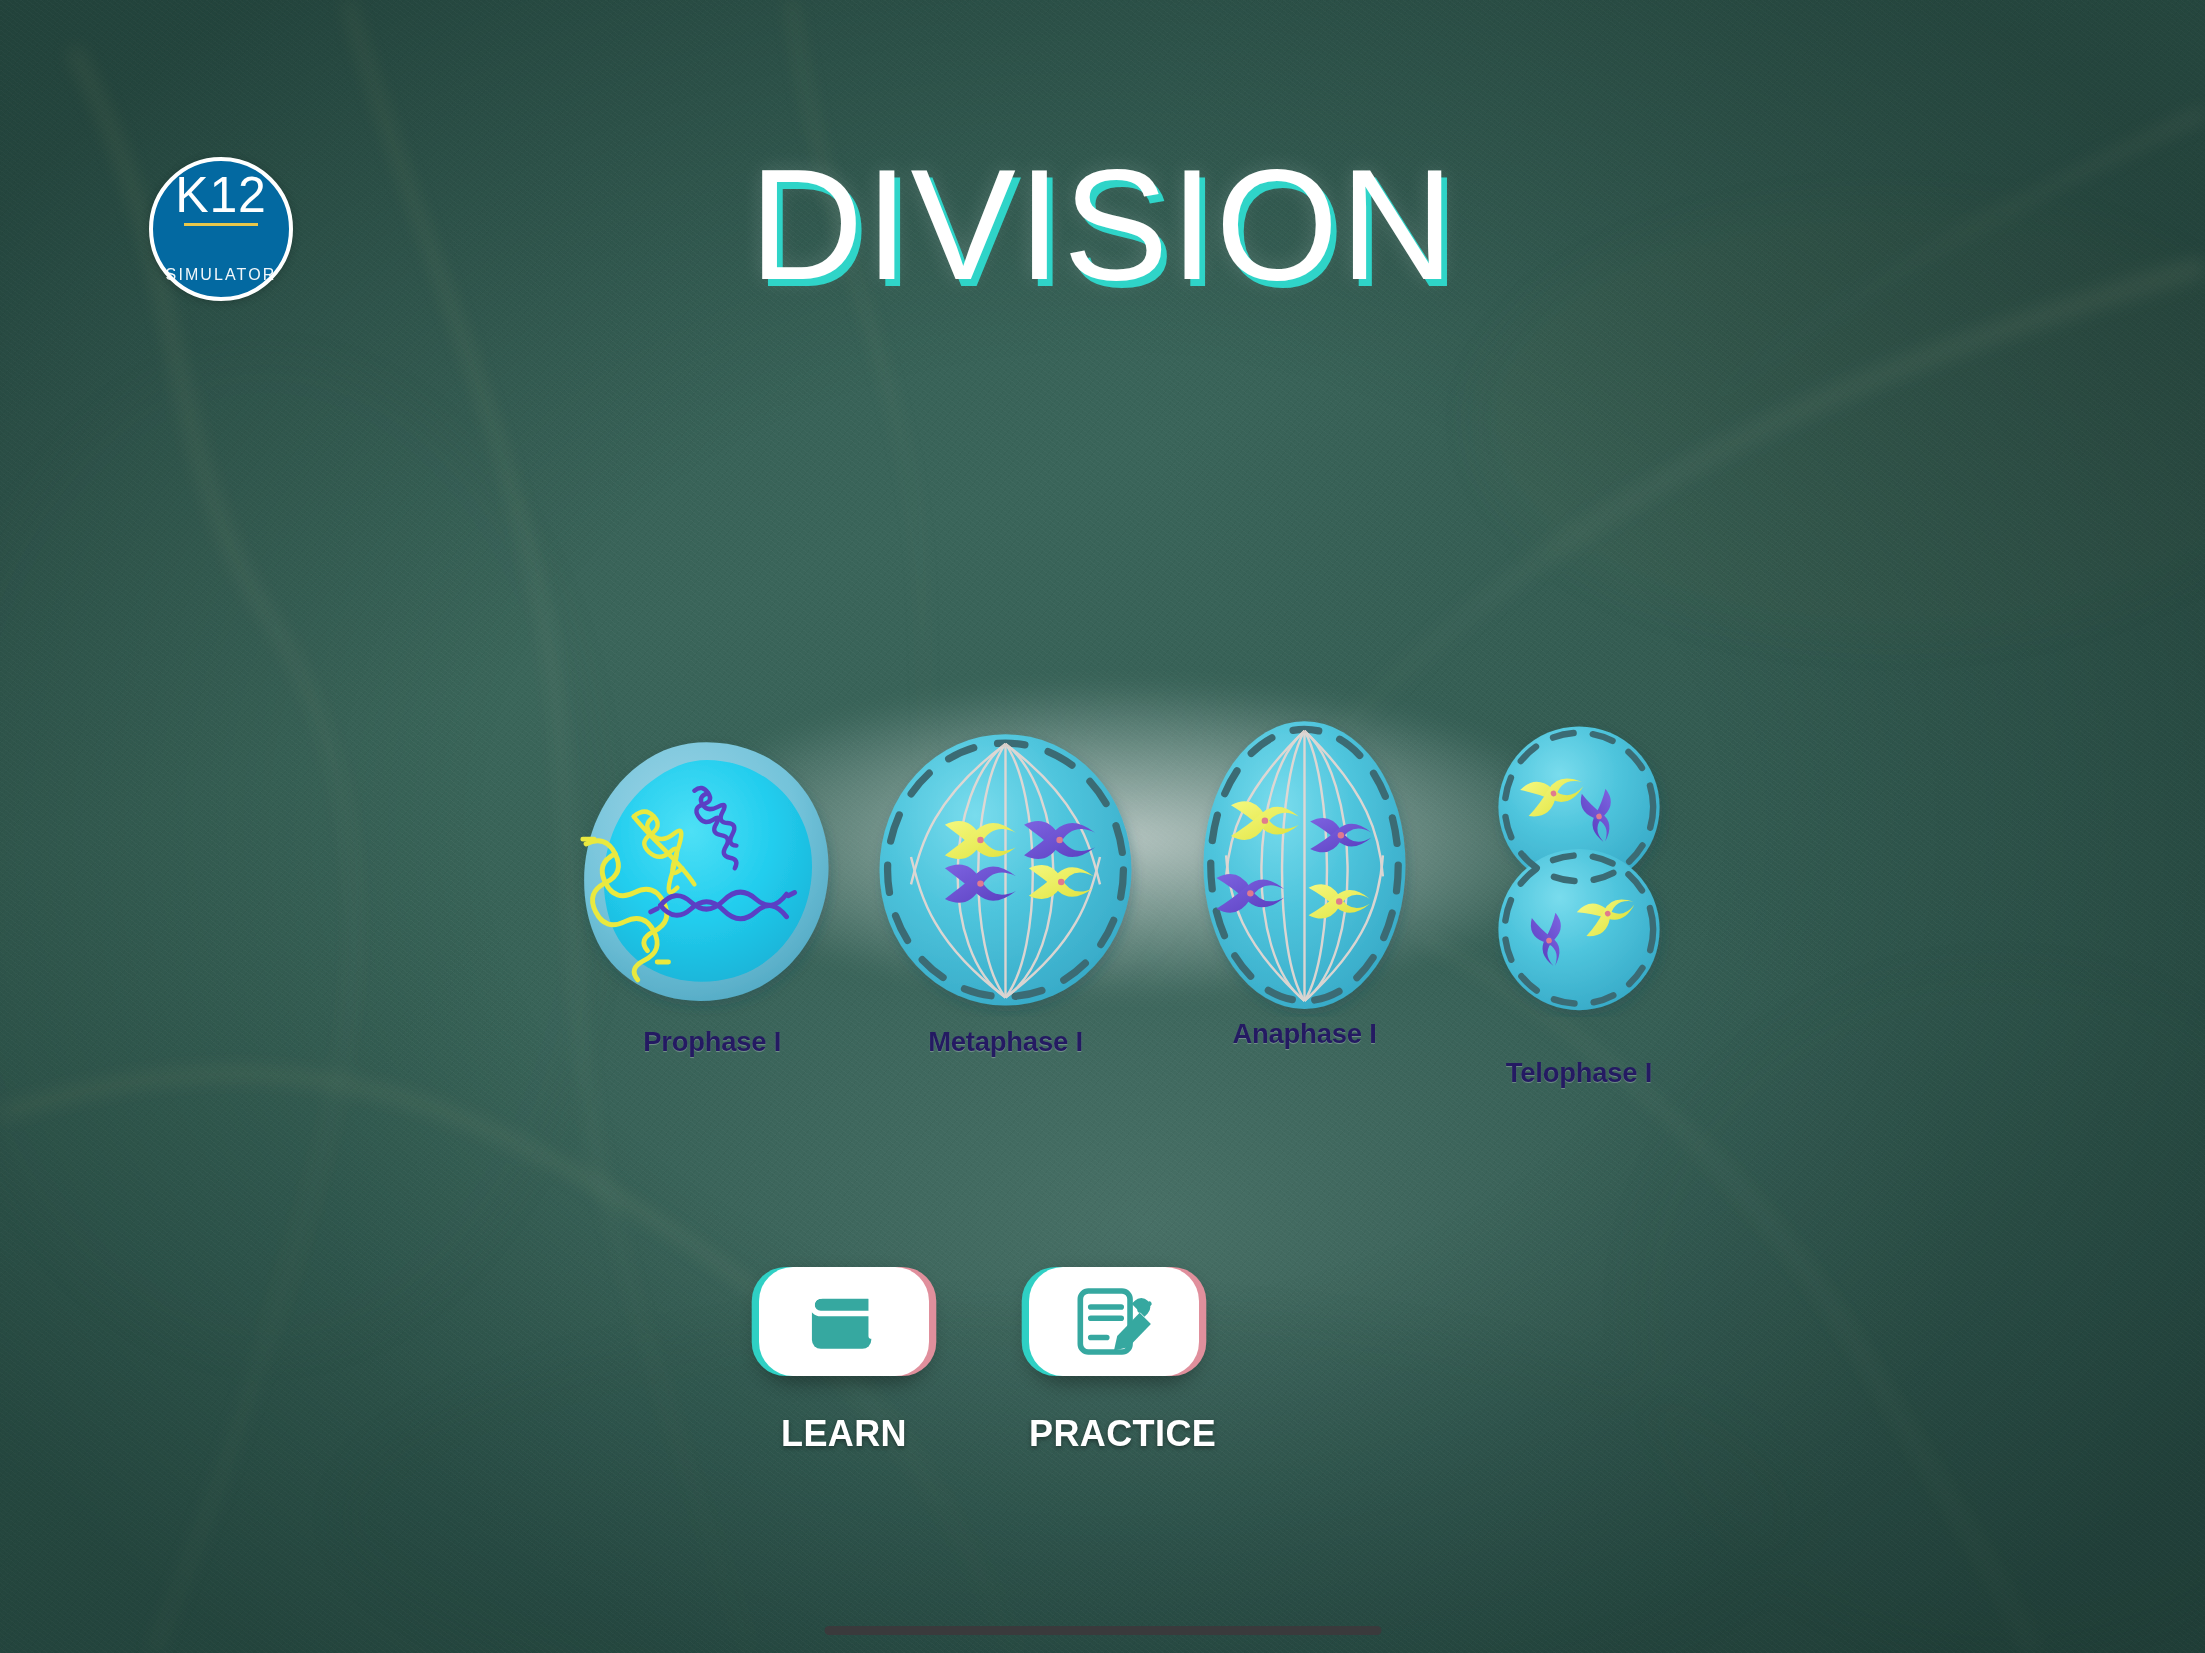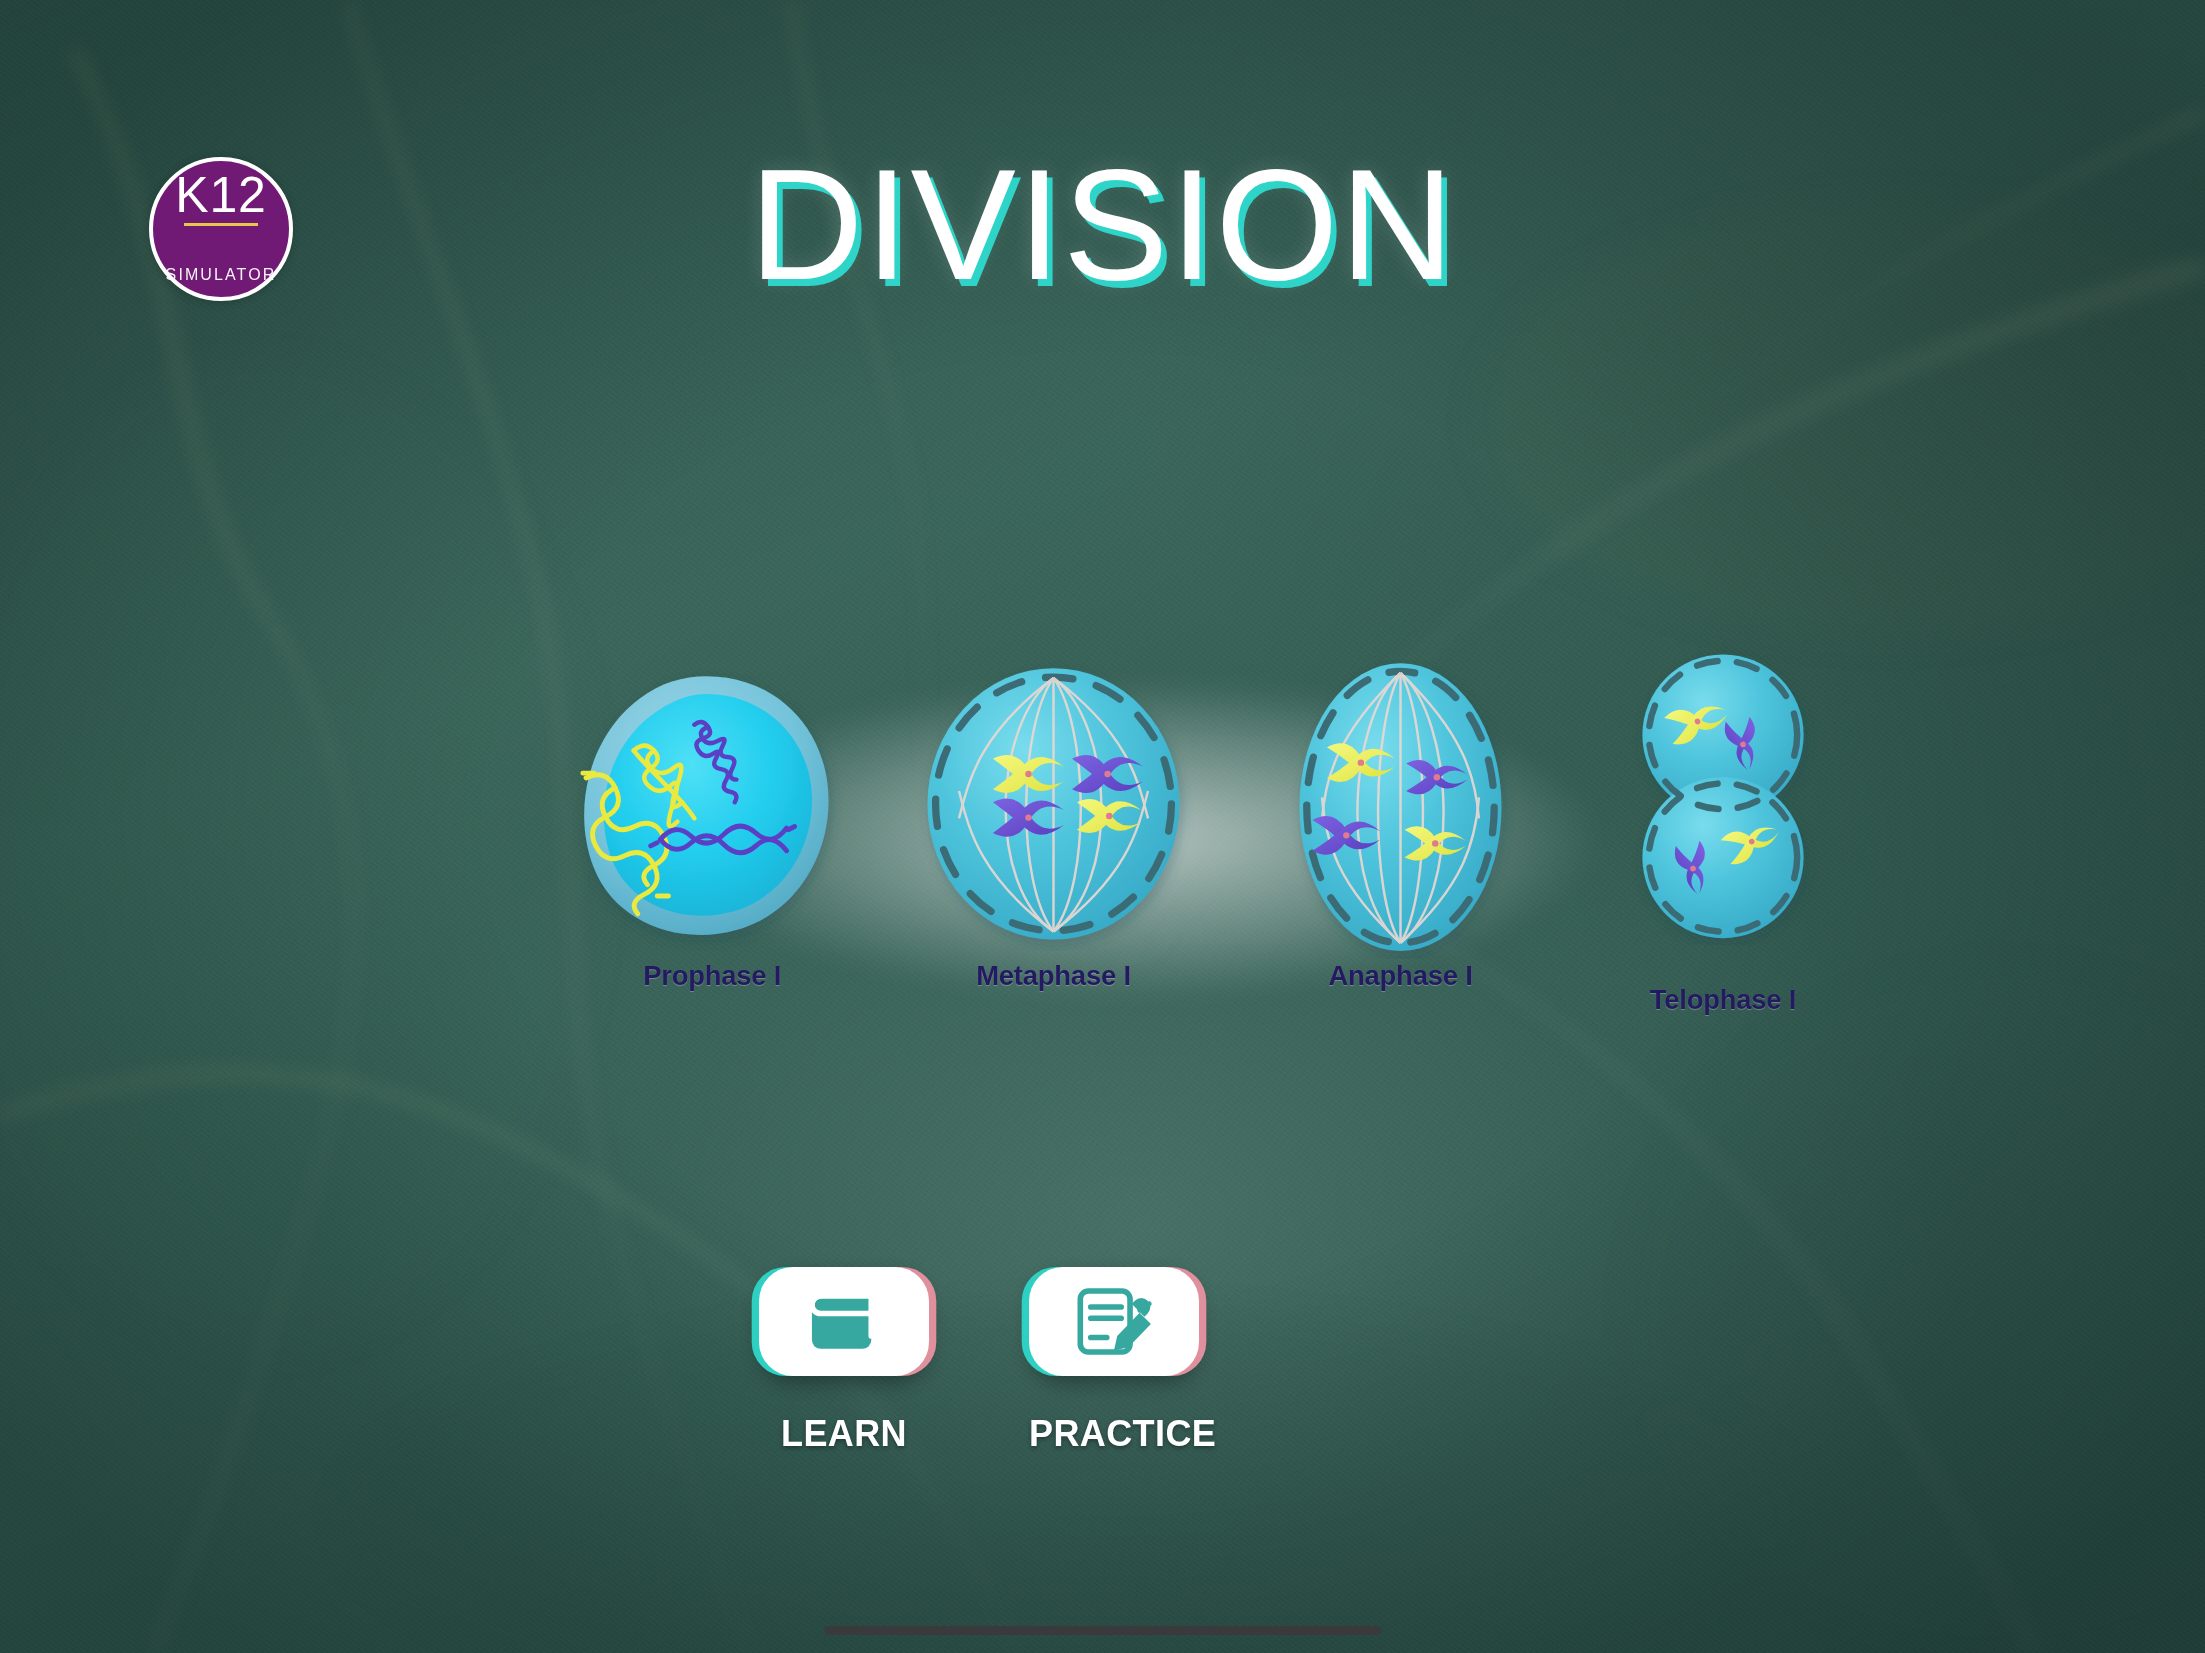--- a/index.html
+++ b/index.html
@@ -28,21 +28,21 @@
   .bg-noise {
     position:absolute; inset:0; opacity:.055;
     background-image:
       repeating-linear-gradient(37deg, rgba(255,255,255,.55) 0 0.8px, rgba(0,0,0,0) 0.8px 4px),
       repeating-linear-gradient(-51deg, rgba(0,0,0,.5) 0 0.8px, rgba(0,0,0,0) 0.8px 5.7px);
   }
 
   
   #logo {
     position:absolute; left:149px; top:157px; width:144px; height:144px;
-    border-radius:50%; background:#701a75;
+    border-radius:50%; background:#0369a1;
     border:4.8px solid #ffffff;
     display:flex; flex-direction:column; align-items:center; justify-content:center;
     box-shadow:0 1.6px 8px rgba(0,0,0,.22);
   }
   #logo .k12 {
     color:#ffffff; font-size:50px; font-weight:300; letter-spacing:0.8px;
     line-height:.95; font-family:"Liberation Sans", sans-serif;
     margin-top:-1.6px;
   }
   #logo .rule { width:74px; height:3.2px; background:#e8c74a; margin:3.2px 0 4px; }
@@ -67,22 +67,22 @@
   #title .line-2 { font-size:158px; line-height:1.02; }
 
   
   #phase-glow {
     position:absolute; left:517px; top:613px; width:1227px; height:452px;
     background:radial-gradient(ellipse 52% 48% at 50% 50%, rgba(255,255,255,.62) 0%, rgba(228,240,236,.30) 42%, rgba(255,255,255,0) 74%);
     filter:blur(11.3px);
     pointer-events:none;
   }
   #phases {
-    position:absolute; left:565px; top:660px; width:1146px; height:371px;
-    display:flex; align-items:flex-start;gap:48px;
+    position:absolute; left:565px; top:646px; width:1146px; height:371px;
+    display:flex; align-items:flex-end;
   }
   .phase { position:relative; }
   .phase .art { position:relative; display:block; }
   .phase-label {
     position:absolute; left:50%; transform:translateX(-50%);
     color:#241a62; font-size:27.4px; font-weight:700;
     font-family:"Liberation Sans", sans-serif;
     letter-spacing:-0.2px; white-space:nowrap;
     text-shadow:0 0.8px 0.8px rgba(255,255,255,.28);
   }

